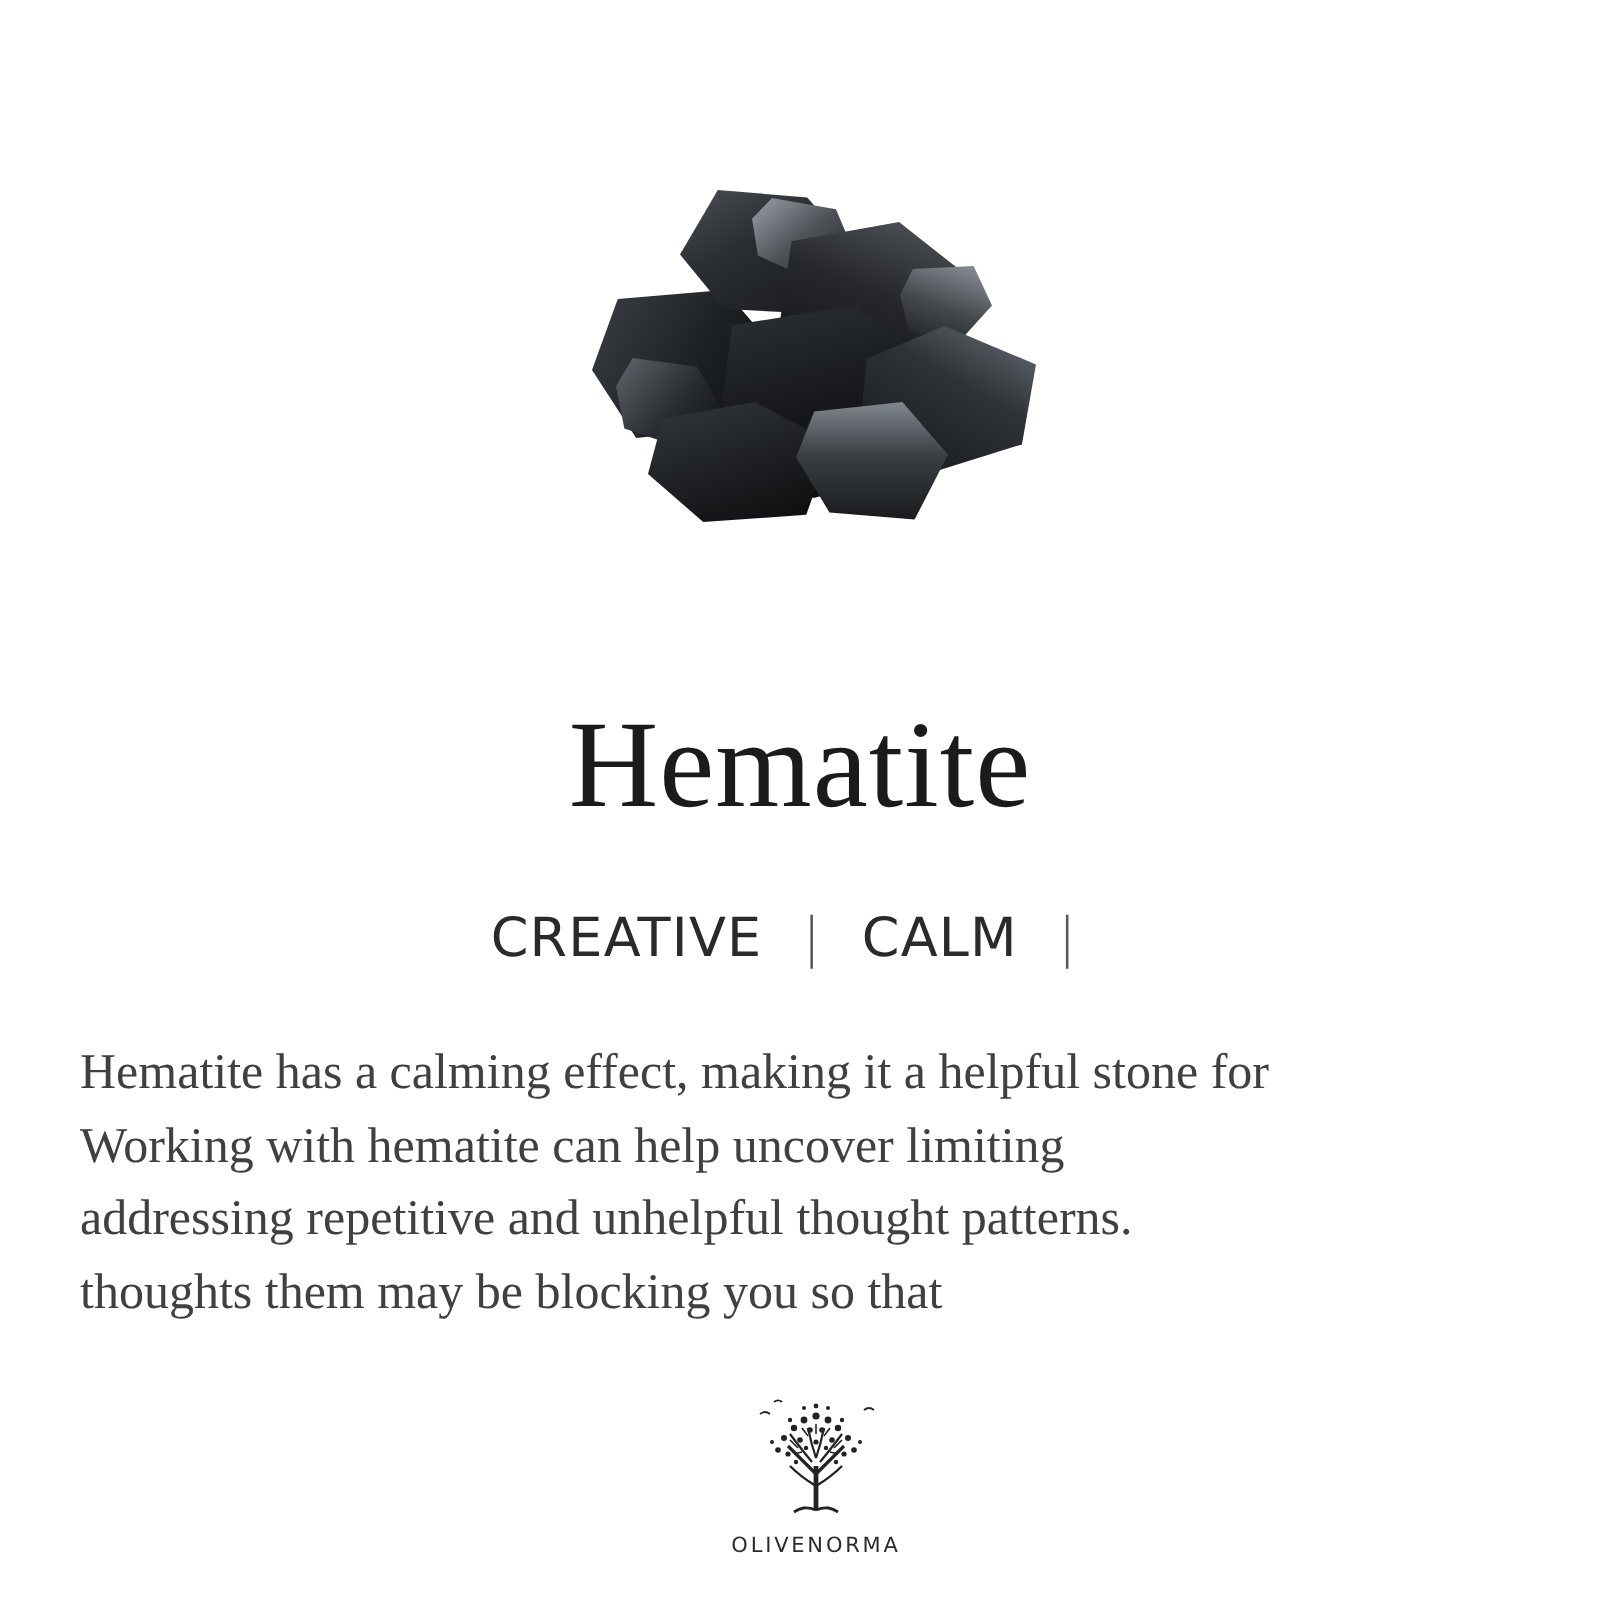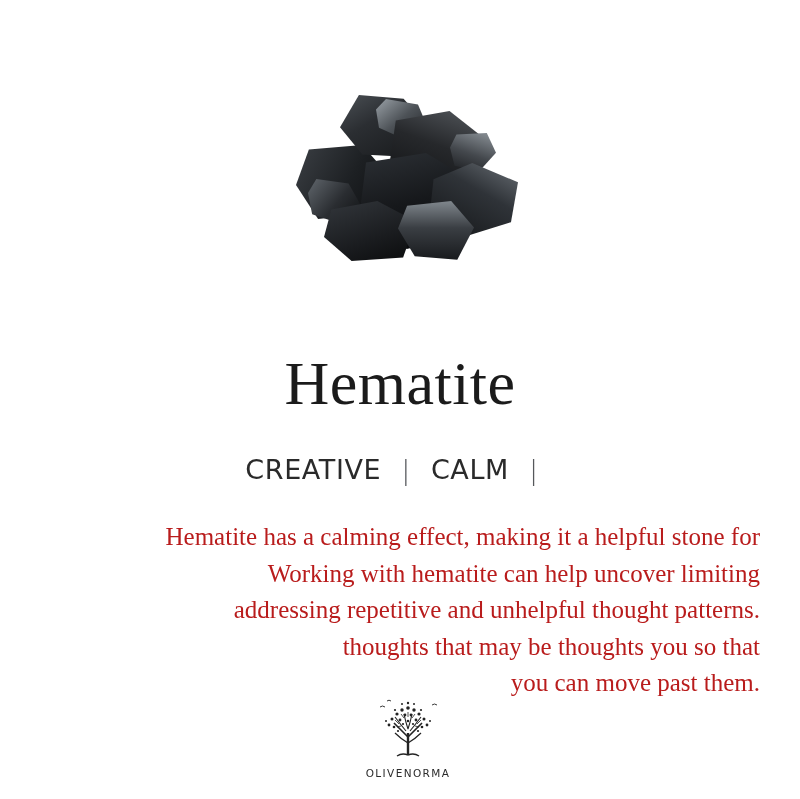--- a/index.html
+++ b/index.html
@@ -113,25 +113,25 @@
   }
   .kw { padding: 0 2px; }
   .kw-sep {
     color: #55585b;
     padding: 0 18px;
     font-weight: 300;
   }
   .desc {
     margin-top: 34px;
     width: 720px;
-    text-align: right;
+    text-align: left;
     font-family: "Liberation Serif", serif;
     font-size: 25px;
     line-height: 1.46;
-    color: #b91c1c;
+    color: #404040;
   }
   .desc span { display: block; }
 
   
   .logo {
     position: absolute;
     left: 16px; right: 0;
     bottom: 20px;
     display: flex;
     flex-direction: column;
@@ -179,22 +179,21 @@
     <span class="kw">CREATIVE</span>
     <span class="kw-sep">|</span>
     <span class="kw">CALM</span>
     <span class="kw-sep">|</span>
   </div>
 
   <div class="desc">
     <span>Hematite has a calming effect, making it a helpful stone for</span>
     <span>Working with hematite can help uncover limiting</span>
     <span>addressing repetitive and unhelpful thought patterns.</span>
-    <span>thoughts that may be thoughts you so that</span>
-    <span>you can move past them.</span>
+    <span>thoughts them may be blocking you so that</span>
   </div>
 
   <div class="logo">
     <div class="logo-mark">
       <svg width="80" height="72" viewBox="0 0 80 72" aria-hidden="true">
         <g stroke="#232323" fill="none" stroke-width="1">
 
           <path d="M40 62 L40 40" stroke-width="2.4"></path>
           <path d="M40 62 C35 60 32 61 29 63 M40 62 C45 60 48 61 51 63" stroke-width="1.4"></path>
 

